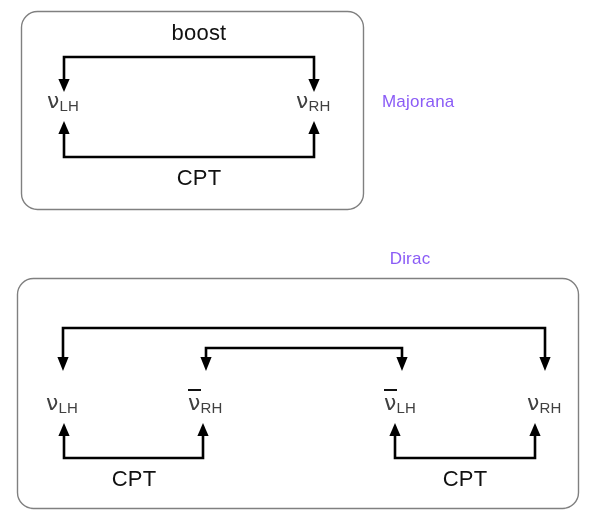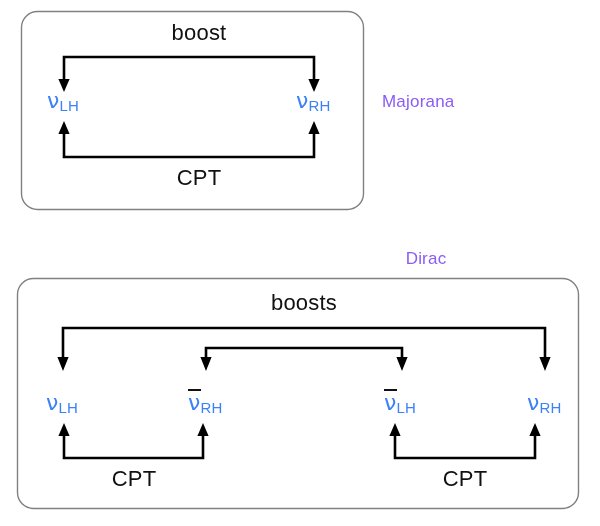--- a/index.html
+++ b/index.html
@@ -57,21 +57,21 @@
   .caption {
     font-size: 17px;
     color: #8b5cf6;
   }
   .op-label {
     font-size: 22px;
     color: #111111;
   }
   .state-label {
     font-size: 22px;
-    color: #3b82f6;
+    color: #404040;
   }
   .state-label .nu {
     position: relative;
     display: inline-block;
     font-family: "DejaVu Sans", sans-serif;
     font-size: 22px;
   }
   .state-label .nu.bar::before {
     content: "";
     position: absolute;
@@ -144,23 +144,22 @@
   </div>
 
   <div class="txt state-label" style="left:296px; top:90px;">
     <span class="nu">ν</span><span class="sub">RH</span>
   </div>
 
   <div class="txt center op-label" style="left:199px; top:167px;">CPT</div>
 
   <div class="txt caption" style="left:382px; top:93px;">Majorana</div>
 
-  <div class="txt center caption" style="left:410px; top:250px;margin-left:16px;">Dirac</div>
+  <div class="txt center caption" style="left:410px; top:250px;">Dirac</div>
 
-  <div class="txt center op-label" style="left:304px; top:292px;">boosts</div>
 
   <div class="txt state-label" style="left:46px; top:392px;">
     <span class="nu">ν</span><span class="sub">LH</span>
   </div>
 
   <div class="txt state-label" style="left:188px; top:392px;">
     <span class="nu bar">ν</span><span class="sub">RH</span>
   </div>
 
   <div class="txt state-label" style="left:384px; top:392px;">

